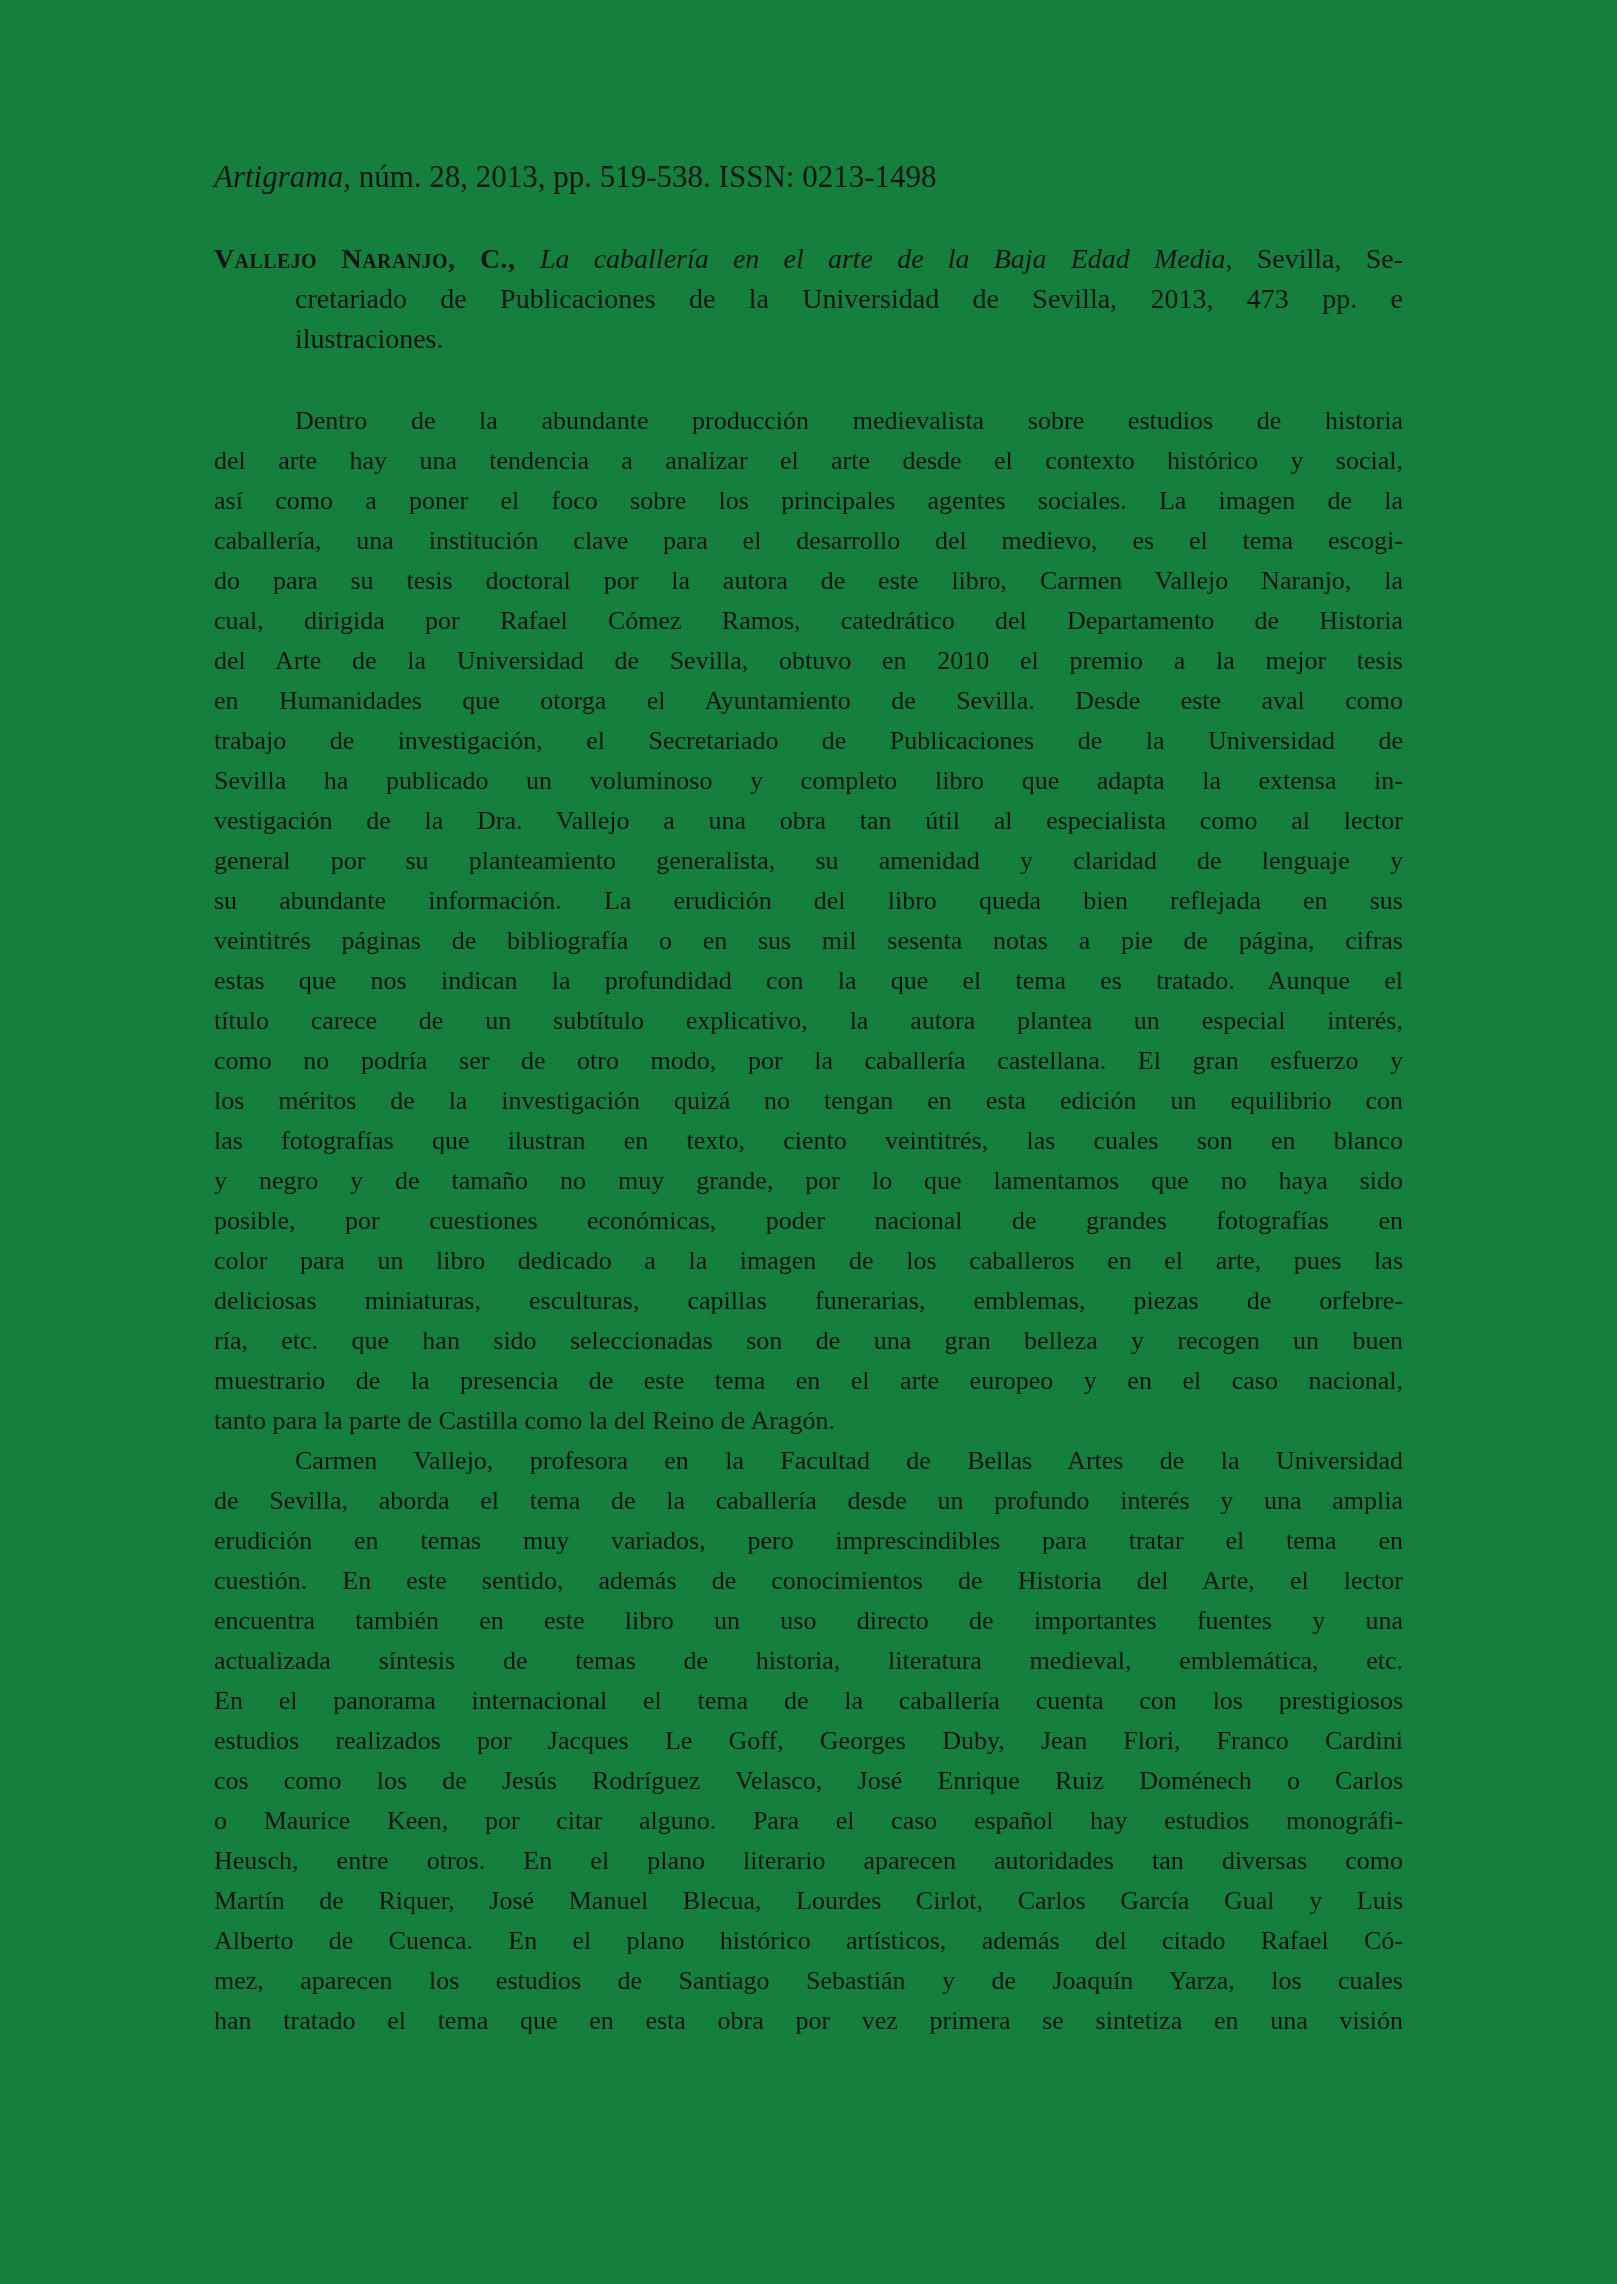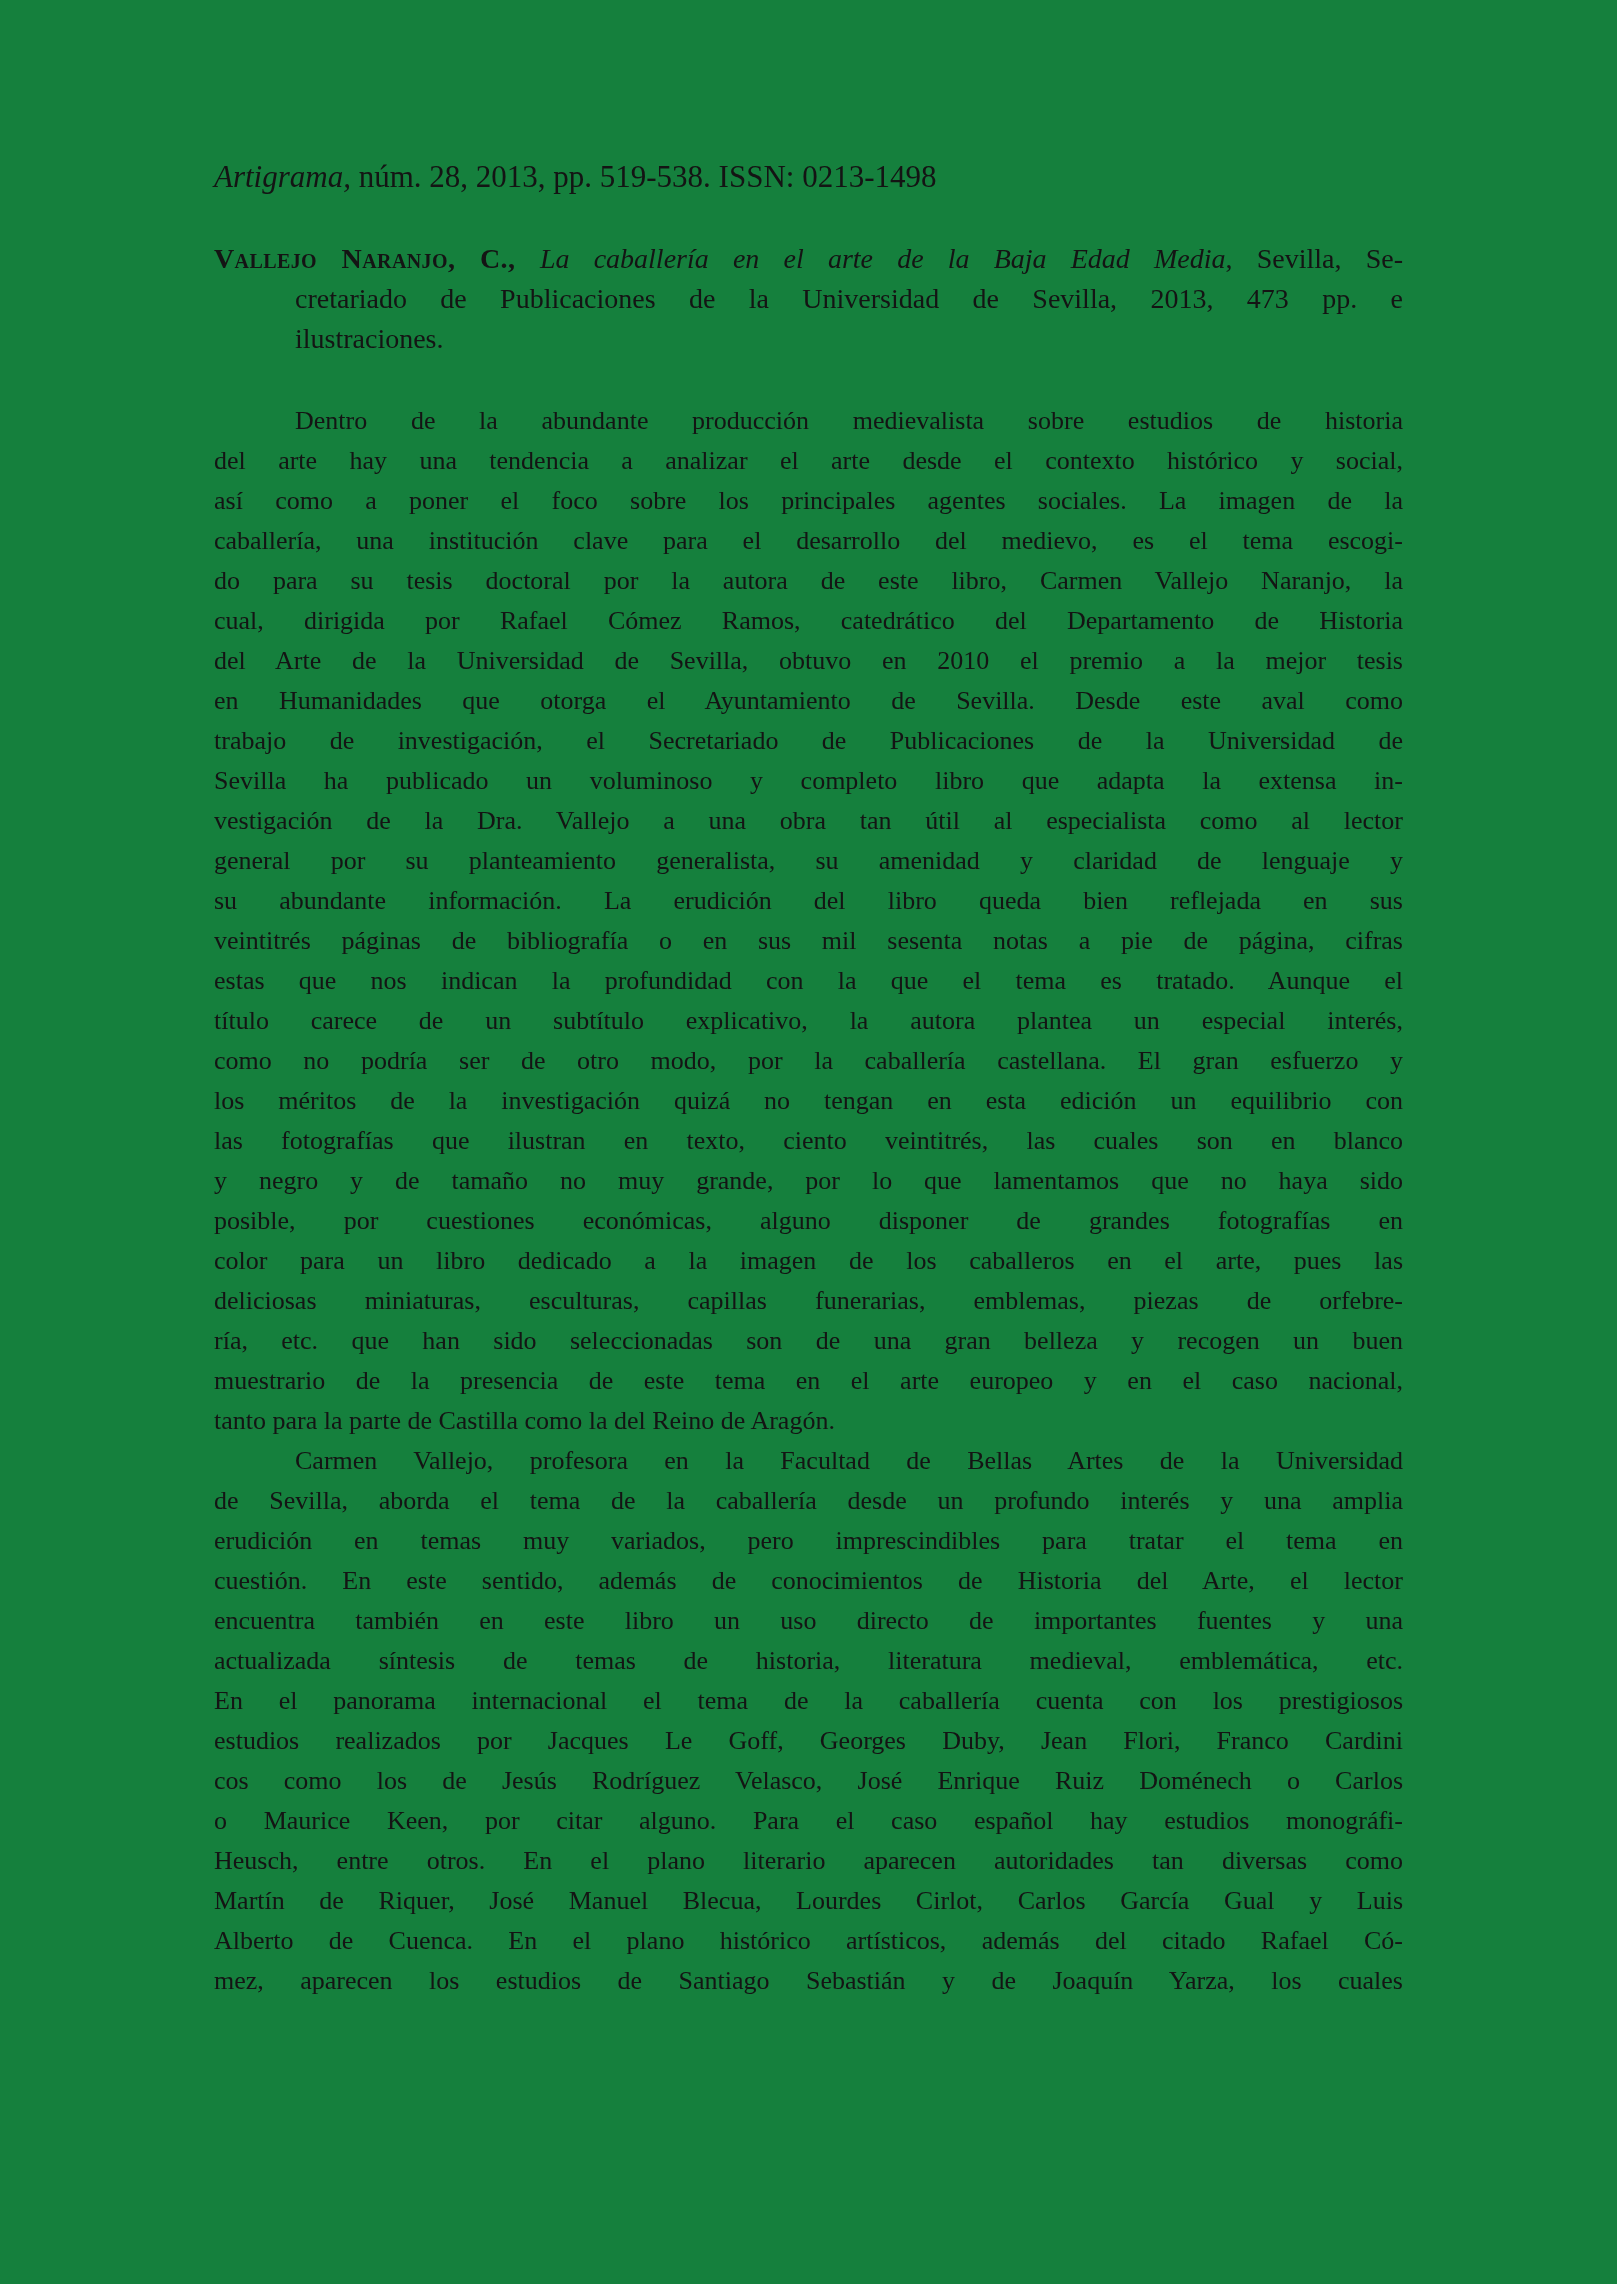--- a/index.html
+++ b/index.html
@@ -82,36 +82,37 @@
       <div class="line just">vestigación de la Dra. Vallejo a una obra tan útil al especialista como al lector</div>
       <div class="line just">general por su planteamiento generalista, su amenidad y claridad de lenguaje y</div>
       <div class="line just">su abundante información. La erudición del libro queda bien reflejada en sus</div>
       <div class="line just">veintitrés páginas de bibliografía o en sus mil sesenta notas a pie de página, cifras</div>
       <div class="line just">estas que nos indican la profundidad con la que el tema es tratado. Aunque el</div>
       <div class="line just">título carece de un subtítulo explicativo, la autora plantea un especial interés,</div>
       <div class="line just">como no podría ser de otro modo, por la caballería castellana. El gran esfuerzo y</div>
       <div class="line just">los méritos de la investigación quizá no tengan en esta edición un equilibrio con</div>
       <div class="line just">las fotografías que ilustran en texto, ciento veintitrés, las cuales son en blanco</div>
       <div class="line just">y negro y de tamaño no muy grande, por lo que lamentamos que no haya sido</div>
-      <div class="line just">posible, por cuestiones económicas, alguno disponer de grandes fotografías en</div>
+      <div class="line just">posible, por cuestiones económicas, poder nacional de grandes fotografías en</div>
       <div class="line just">color para un libro dedicado a la imagen de los caballeros en el arte, pues las</div>
       <div class="line just">deliciosas miniaturas, esculturas, capillas funerarias, emblemas, piezas de orfebre-</div>
       <div class="line just">ría, etc. que han sido seleccionadas son de una gran belleza y recogen un buen</div>
       <div class="line just">muestrario de la presencia de este tema en el arte europeo y en el caso nacional,</div>
       <div class="line">tanto para la parte de Castilla como la del Reino de Aragón.</div>
       <div class="line just indent">Carmen Vallejo, profesora en la Facultad de Bellas Artes de la Universidad</div>
       <div class="line just">de Sevilla, aborda el tema de la caballería desde un profundo interés y una amplia</div>
       <div class="line just">erudición en temas muy variados, pero imprescindibles para tratar el tema en</div>
       <div class="line just">cuestión. En este sentido, además de conocimientos de Historia del Arte, el lector</div>
       <div class="line just">encuentra también en este libro un uso directo de importantes fuentes y una</div>
       <div class="line just">actualizada síntesis de temas de historia, literatura medieval, emblemática, etc.</div>
       <div class="line just">En el panorama internacional el tema de la caballería cuenta con los prestigiosos</div>
       <div class="line just">estudios realizados por Jacques Le Goff, Georges Duby, Jean Flori, Franco Cardini</div>
       <div class="line just">cos como los de Jesús Rodríguez Velasco, José Enrique Ruiz Doménech o Carlos</div>
       <div class="line just">o Maurice Keen, por citar alguno. Para el caso español hay estudios monográfi-</div>
       <div class="line just">Heusch, entre otros. En el plano literario aparecen autoridades tan diversas como</div>
       <div class="line just">Martín de Riquer, José Manuel Blecua, Lourdes Cirlot, Carlos García Gual y Luis</div>
       <div class="line just">Alberto de Cuenca. En el plano histórico artísticos, además del citado Rafael Có-</div>
       <div class="line just">mez, aparecen los estudios de Santiago Sebastián y de Joaquín Yarza, los cuales</div>
+      <div class="line just">han tratado el tema que en esta obra por vez primera se sintetiza en una visión</div>
     </div>
 
 </div>
 
 
 </body></html>

